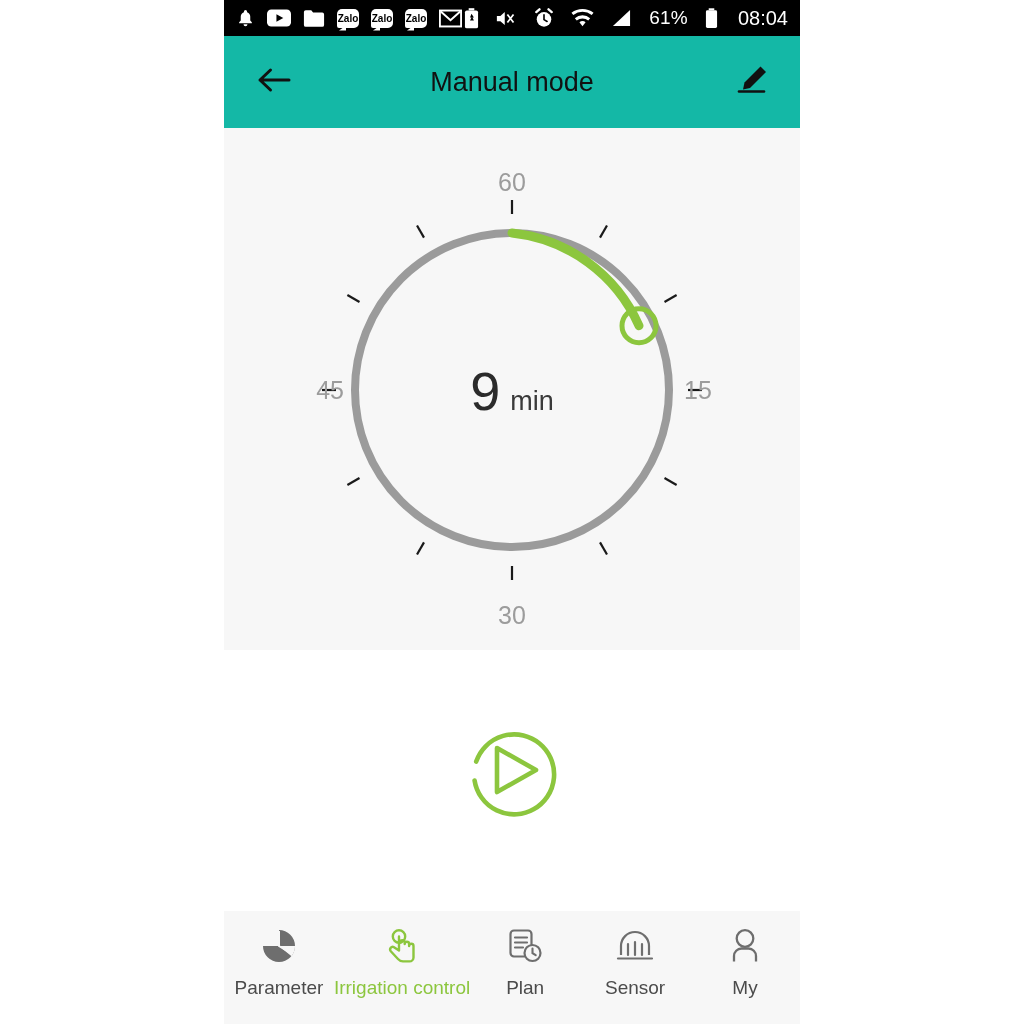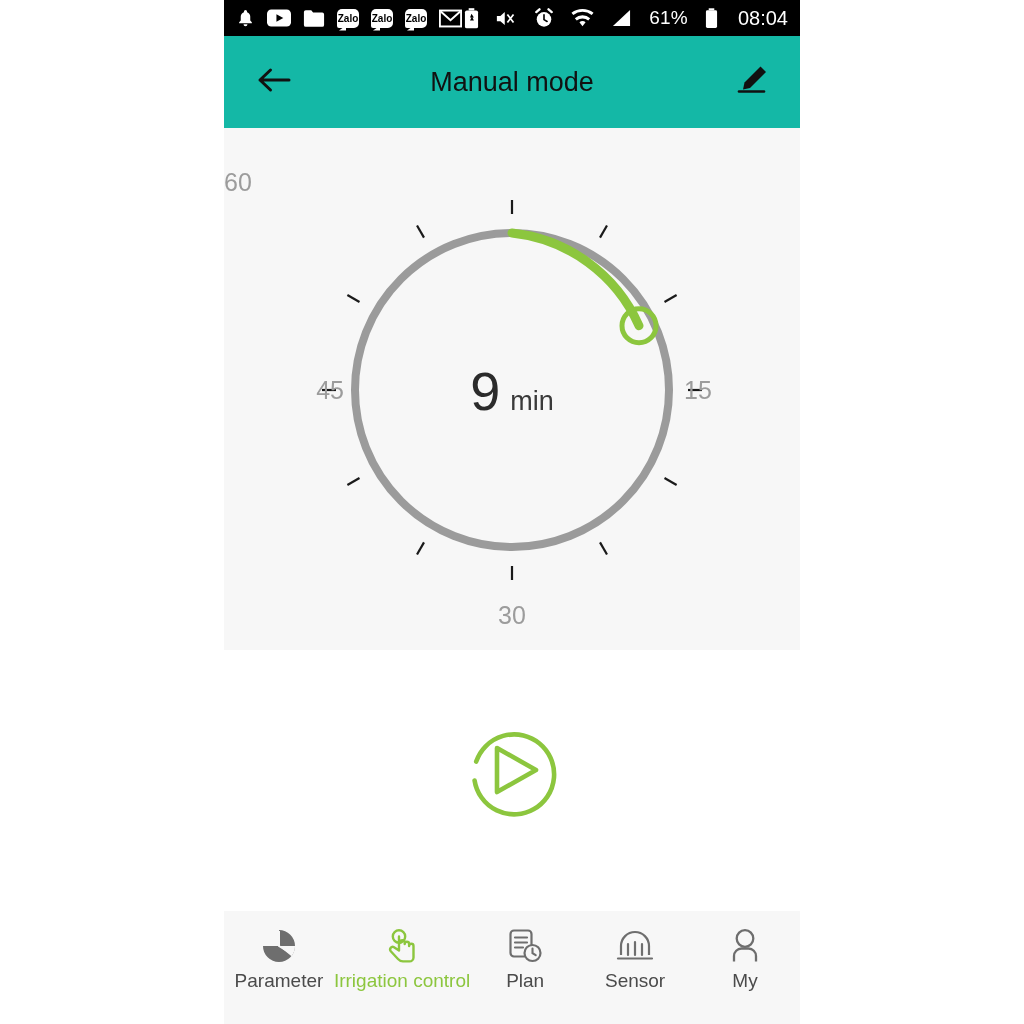--- a/index.html
+++ b/index.html
@@ -70,21 +70,21 @@
   #dial-value {
     position: absolute; left: 0; top: 232px; width: 576px;
     text-align: center; white-space: nowrap;
   }
   #dial-num { font-size: 54px; color: #2b2b2b; font-weight: 400; letter-spacing:-1px; }
   #dial-unit { font-size: 27px; color: #3a3a3a; margin-left: 11px; }
   .dial-label {
     position: absolute; color: #9c9c9c; font-size: 25px;
     font-family: "Liberation Sans", sans-serif;
   }
-  #lbl-60 { left:0; width:576px; top:40px; }
+  #lbl-60 { left:0; width:576px; text-align:center; top:40px; }
   #lbl-30 { left:0; width:576px; text-align:center; top:473px; }
   #lbl-45 { left:60px; top:248px; width:60px; text-align:right; }
   #lbl-15 { right:56px; top:248px; width:60px; text-align:left; }
 
   
   #play-wrap {
     position: absolute; left: 0; top: 718px; width: 576px;
     display:flex; justify-content:center;
   }
   #play-btn { width:104px; height:104px; cursor:pointer; }
@@ -92,21 +92,21 @@
   
   #bottom-nav {
     position: absolute; left: 0; top: 911px;
     width: 576px; height: 113px;
     background: #f7f7f7;
     display: flex; align-items: flex-start;
     padding-top: 16px;
   }
   .nav-item {
     flex: 1 1 0; display:flex; flex-direction:column;
-    align-items:center; justify-content:flex-start; gap:5px;
+    align-items:center; justify-content:flex-start; gap:12px;
     cursor:pointer;
   }
   .nav-ico { height:38px; display:flex; align-items:center; justify-content:center; }
   .nav-label { font-size:19px; color:#4b4b4b; white-space:nowrap;
                font-family:"Liberation Sans", sans-serif; }
   .nav-item.active .nav-label { color:#8cc63e; }
 </style>
 </head>
 <body>
 

